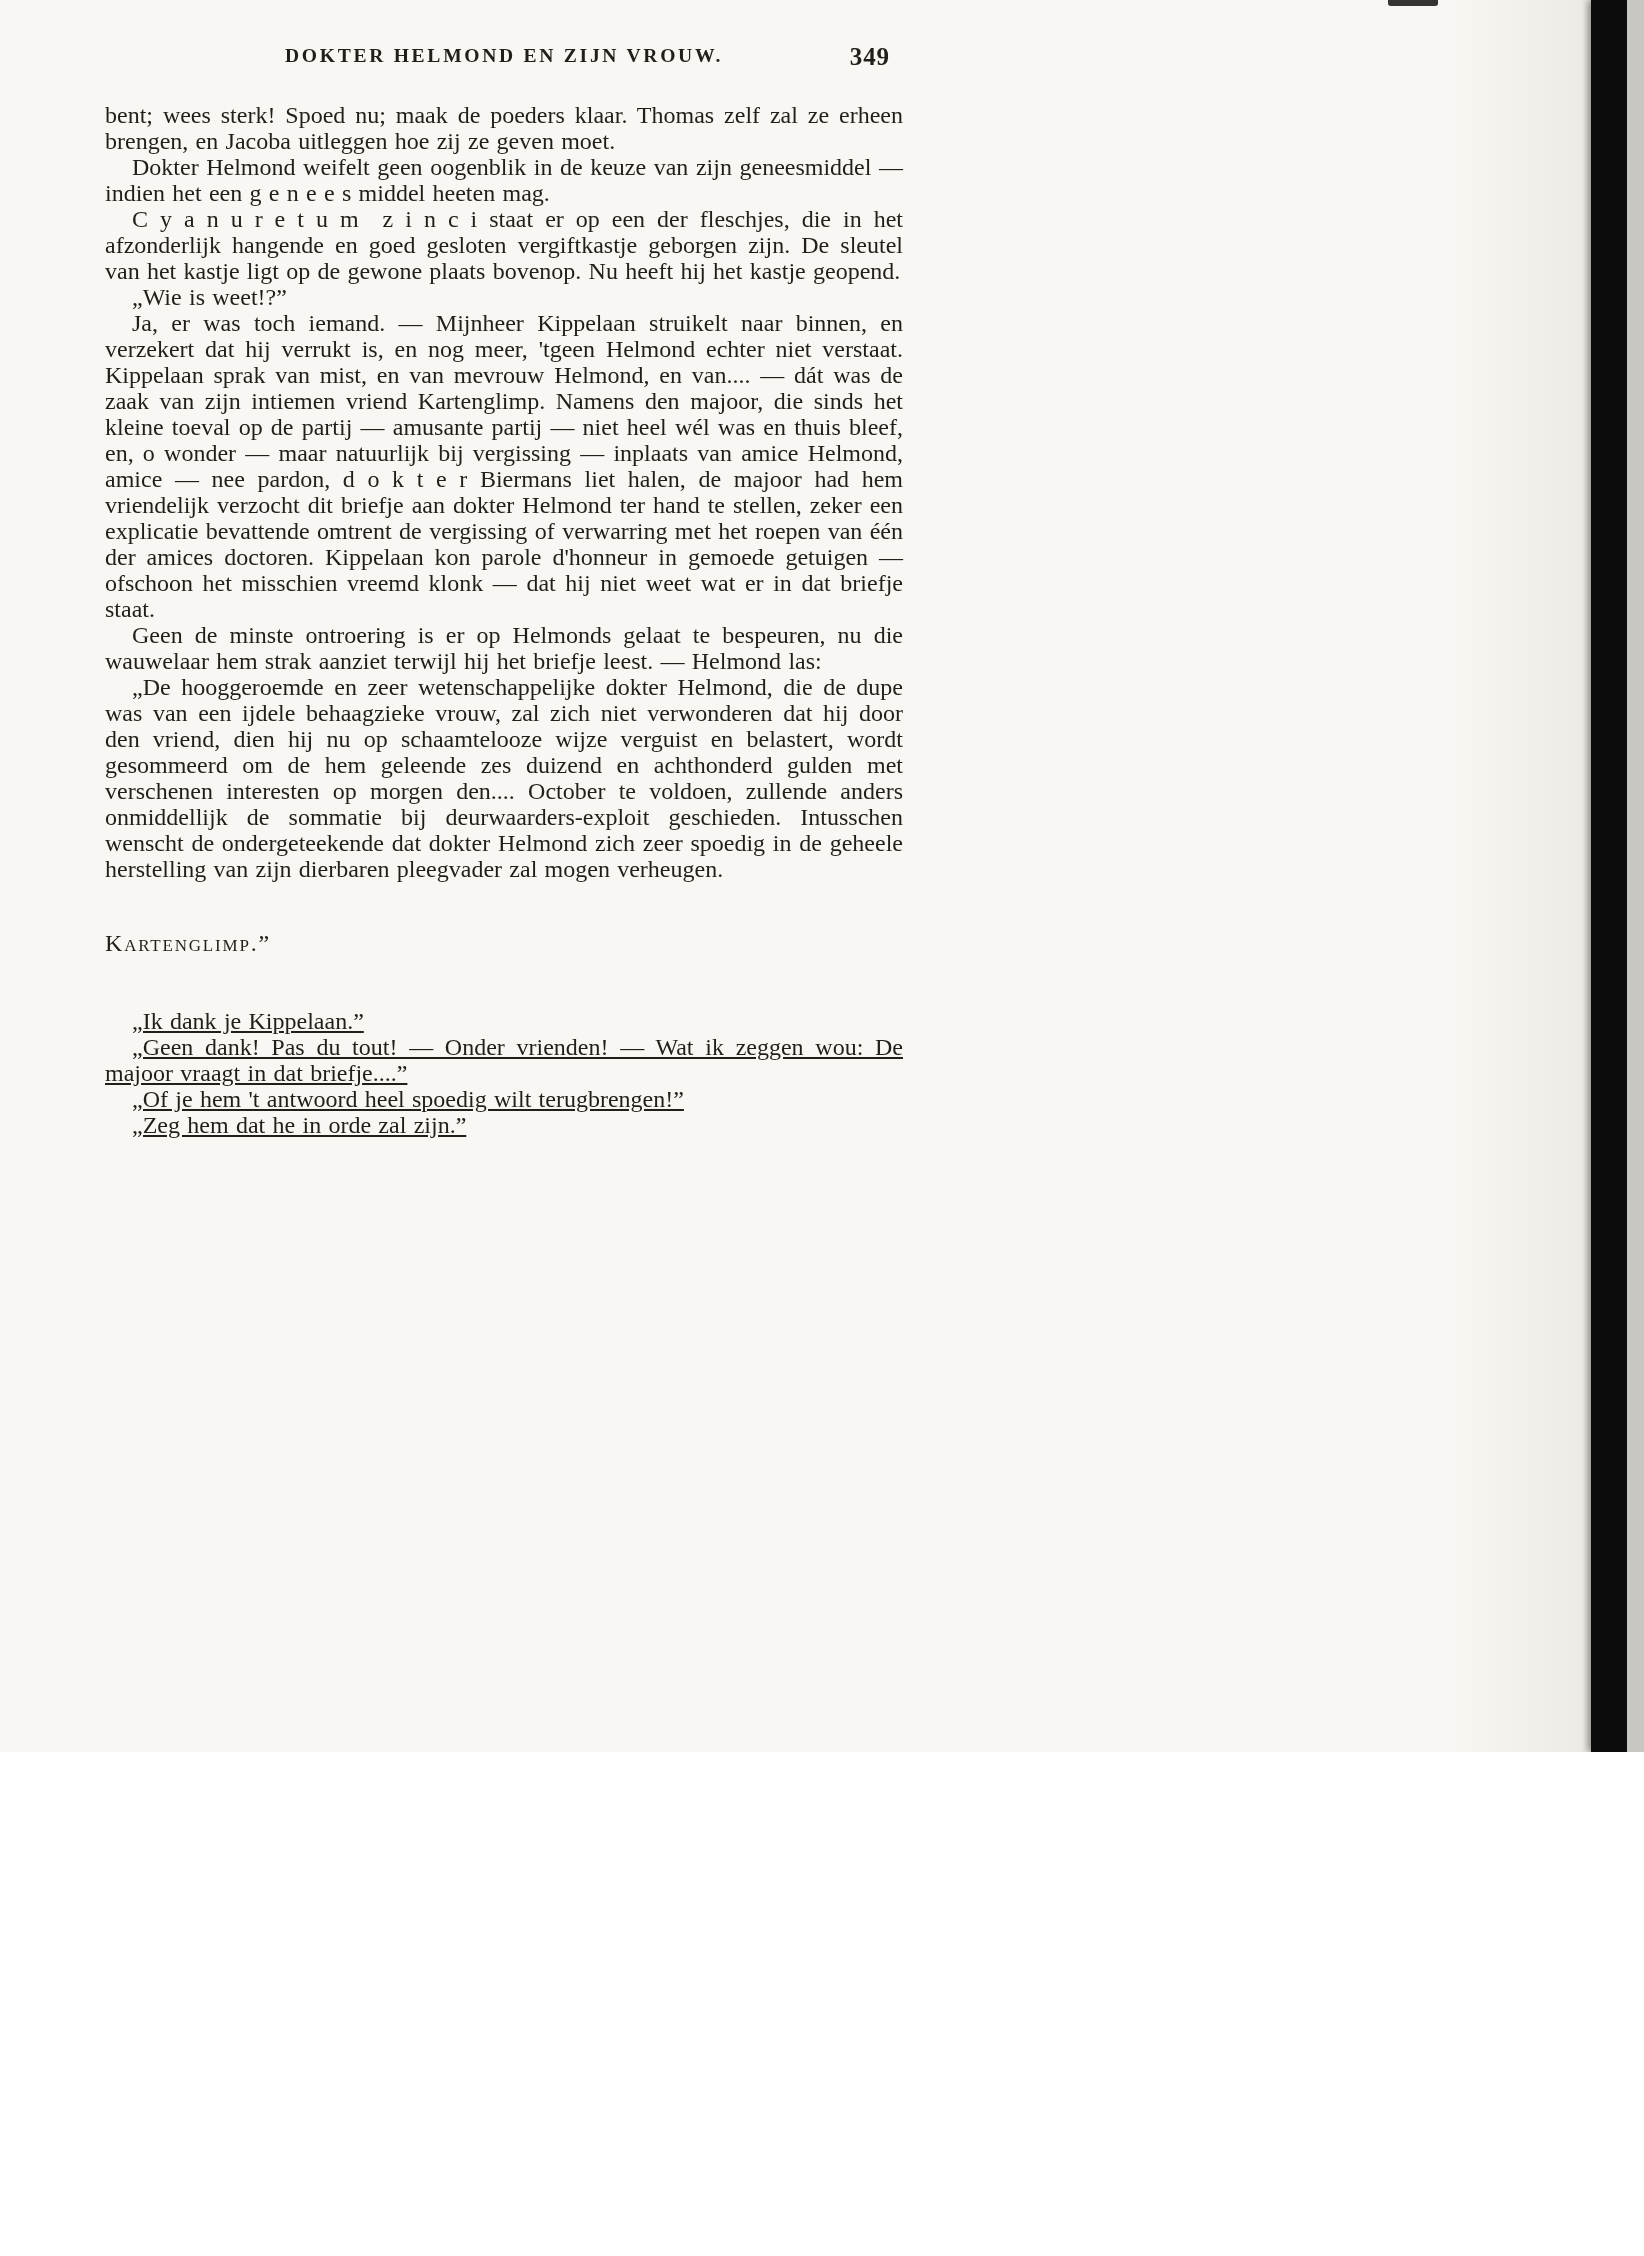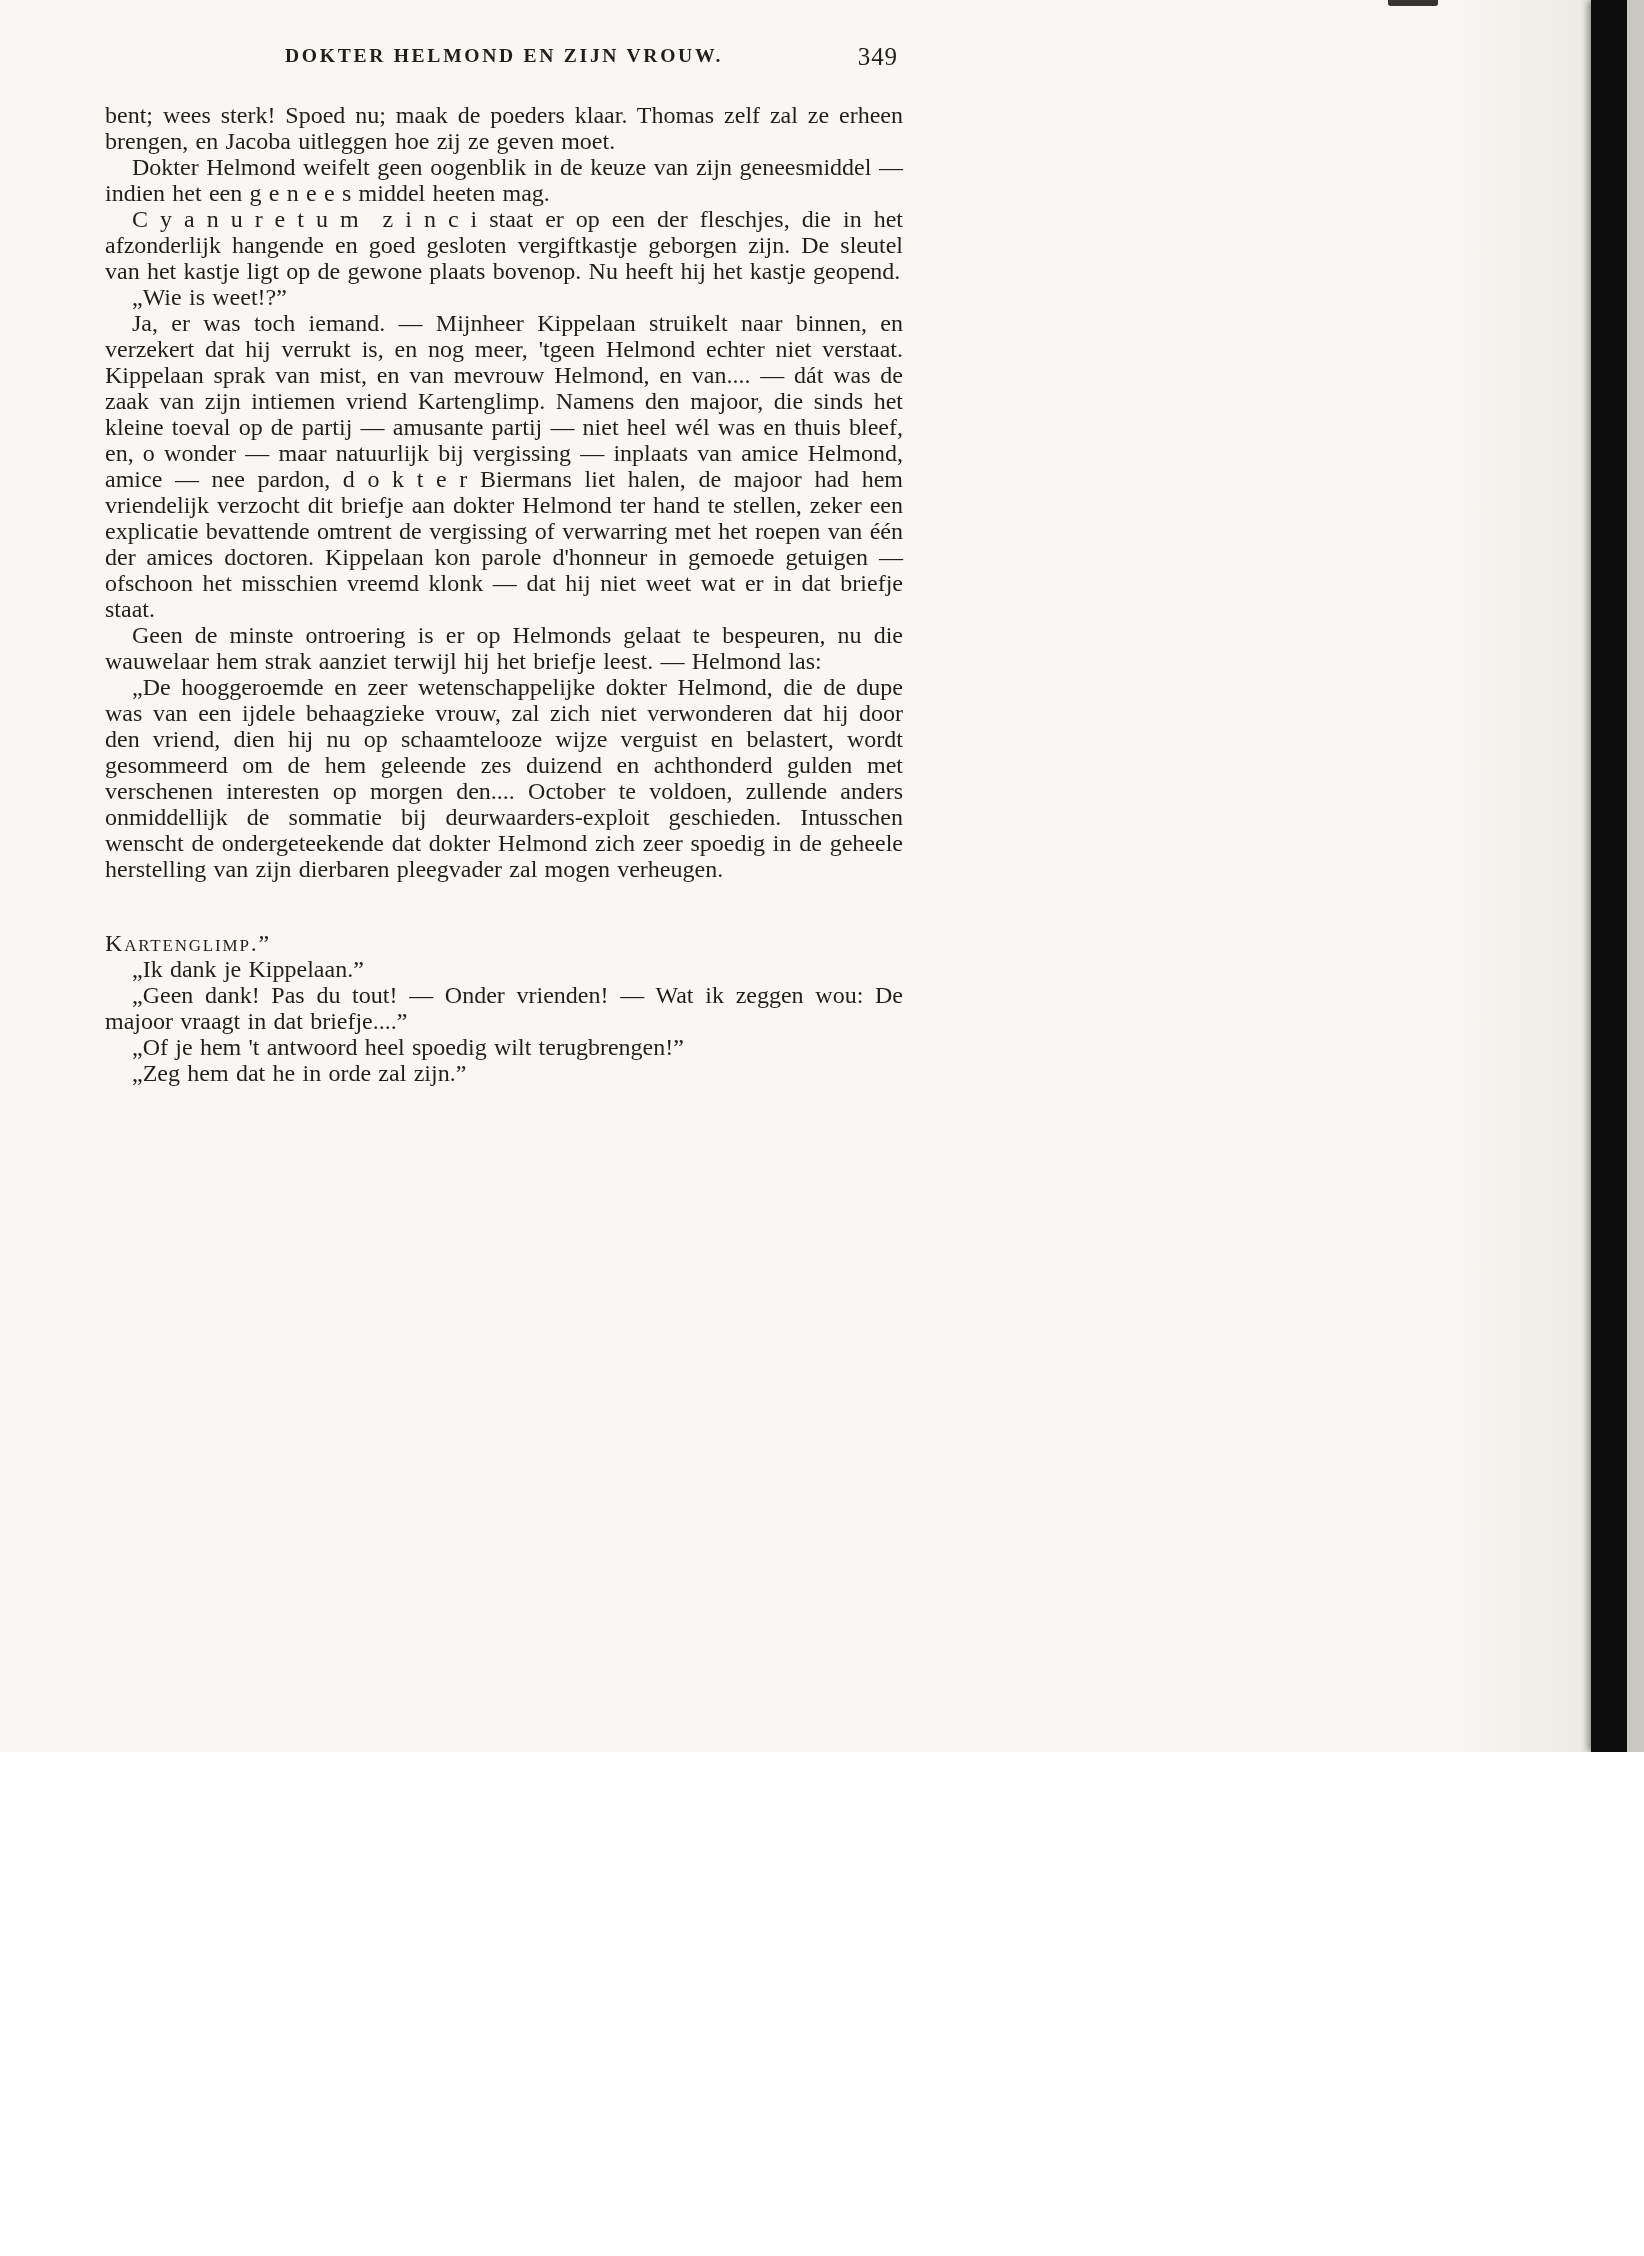--- a/index.html
+++ b/index.html
@@ -28,24 +28,24 @@
     text-align: center;
   }
   .header-title {
     font-size: 19.6px;
     font-weight: bold;
     letter-spacing: 2.7px;
     white-space: nowrap;
   }
   .page-number {
     position: absolute;
-    right: 5px;
+    right: 13px;
     top: -1.8px;
     font-size: 25px;
-    font-weight: normal;
+    font-weight: bold;
     letter-spacing: 0.9px;
   }
   .para {
     margin: 0;
     font-size: 24px;
     line-height: 26px;
     text-align: justify;
     text-indent: 27px;
     word-spacing: 1.3px;
   }
@@ -55,20 +55,22 @@
   }
   .signature {
     margin: 48px 46px 0 0;
     font-size: 24px;
     line-height: 26px;
     text-align: left;
     font-variant: small-caps;
     letter-spacing: 1.8px;
   }
   .dialogue {
+    margin-top: 52px;
+    text-decoration: underline;
   }
   .binding-bar {
     position: absolute;
     top: 0;
     right: 18px;
     width: 36px;
     height: 100%;
     background: var(--binding-bar, #0c0c0c);
     box-shadow: -3.6px 0 6.2px rgba(45, 42, 38, 0.45);
   }

